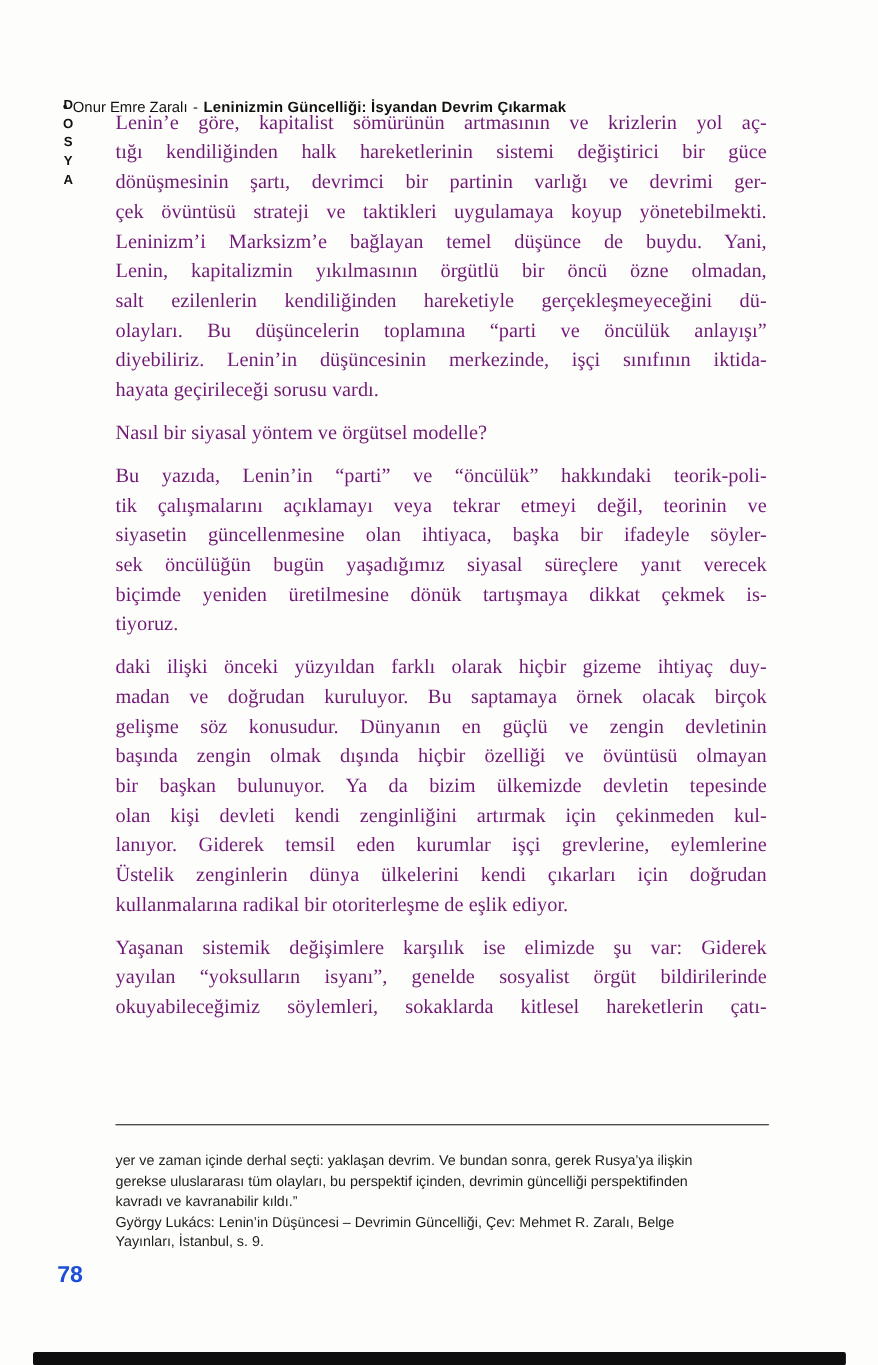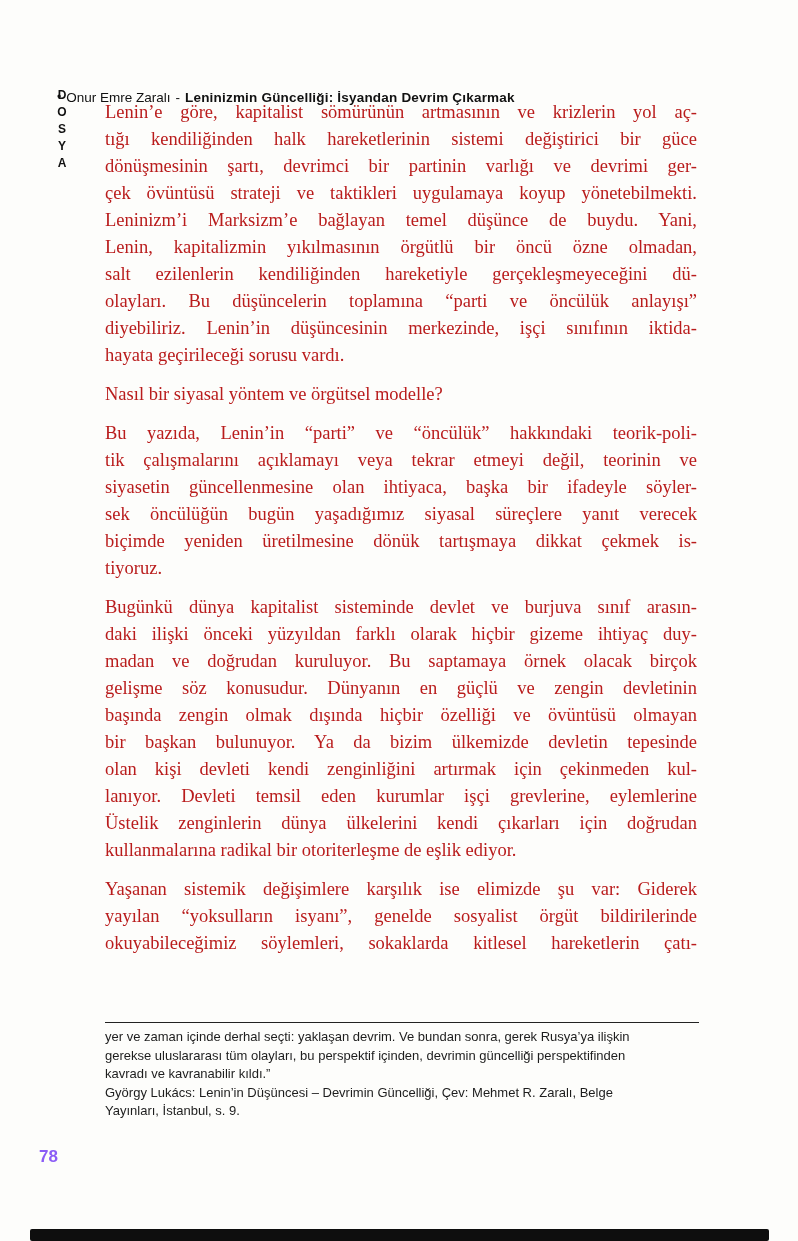--- a/index.html
+++ b/index.html
@@ -40,50 +40,50 @@
     text-orientation: upright;
     color: #111;
   }
   .body-text {
     position: absolute;
     left: 105px;
     top: 99px;
     width: 592px;
     font-size: 18.5px;
     line-height: 27px;
-    color: #b91c1c;
+    color: #701a75;
   }
   .para { margin-bottom: 12px; }
   .line {
     text-align: justify;
     text-align-last: justify;
   }
   .line.last { text-align-last: left; }
   .footnote {
     position: absolute;
     left: 105px;
     top: 1022px;
     width: 594px;
     border-top: 1.5px solid #222;
-    padding-top: 5px;
+    padding-top: 23px;
     font-family: "Liberation Sans", sans-serif;
     font-size: 13px;
     line-height: 18.5px;
     color: #1d1d1d;
   }
   .footnote-entry { }
   .fline { text-align: left; }
   .page-number {
     position: absolute;
-    left: 39px;
+    left: 52px;
     top: 1147px;
     font-family: "Liberation Sans", sans-serif;
     font-weight: bold;
-    font-size: 17px;
-    color: #8b5cf6;
+    font-size: 21px;
+    color: #1d4ed8;
   }
   .bottom-bar {
     position: absolute;
     left: 30px;
     top: 1229px;
     width: 739px;
     height: 12px;
     background: #0e0e0e;
     border-radius: 2px;
   }
@@ -120,28 +120,27 @@
       </div>
       <div class="para">
         <div class="line">Bu yazıda, Lenin’in “parti” ve “öncülük” hakkındaki teorik-poli-</div>
         <div class="line">tik çalışmalarını açıklamayı veya tekrar etmeyi değil, teorinin ve</div>
         <div class="line">siyasetin güncellenmesine olan ihtiyaca, başka bir ifadeyle söyler-</div>
         <div class="line">sek öncülüğün bugün yaşadığımız siyasal süreçlere yanıt verecek</div>
         <div class="line">biçimde yeniden üretilmesine dönük tartışmaya dikkat çekmek is-</div>
         <div class="line last">tiyoruz.</div>
       </div>
       <div class="para">
-        <div class="line">Bugünkü dünya kapitalist sisteminde devlet ve burjuva sınıf arasın-</div>
         <div class="line">daki ilişki önceki yüzyıldan farklı olarak hiçbir gizeme ihtiyaç duy-</div>
         <div class="line">madan ve doğrudan kuruluyor. Bu saptamaya örnek olacak birçok</div>
         <div class="line">gelişme söz konusudur. Dünyanın en güçlü ve zengin devletinin</div>
         <div class="line">başında zengin olmak dışında hiçbir özelliği ve övüntüsü olmayan</div>
         <div class="line">bir başkan bulunuyor. Ya da bizim ülkemizde devletin tepesinde</div>
         <div class="line">olan kişi devleti kendi zenginliğini artırmak için çekinmeden kul-</div>
-        <div class="line">lanıyor. Devleti temsil eden kurumlar işçi grevlerine, eylemlerine</div>
+        <div class="line">lanıyor. Giderek temsil eden kurumlar işçi grevlerine, eylemlerine</div>
         <div class="line">Üstelik zenginlerin dünya ülkelerini kendi çıkarları için doğrudan</div>
         <div class="line last">kullanmalarına radikal bir otoriterleşme de eşlik ediyor.</div>
       </div>
       <div class="para">
         <div class="line">Yaşanan sistemik değişimlere karşılık ise elimizde şu var: Giderek</div>
         <div class="line">yayılan “yoksulların isyanı”, genelde sosyalist örgüt bildirilerinde</div>
         <div class="line">okuyabileceğimiz söylemleri, sokaklarda kitlesel hareketlerin çatı-</div>
       </div>
     </div>
 

